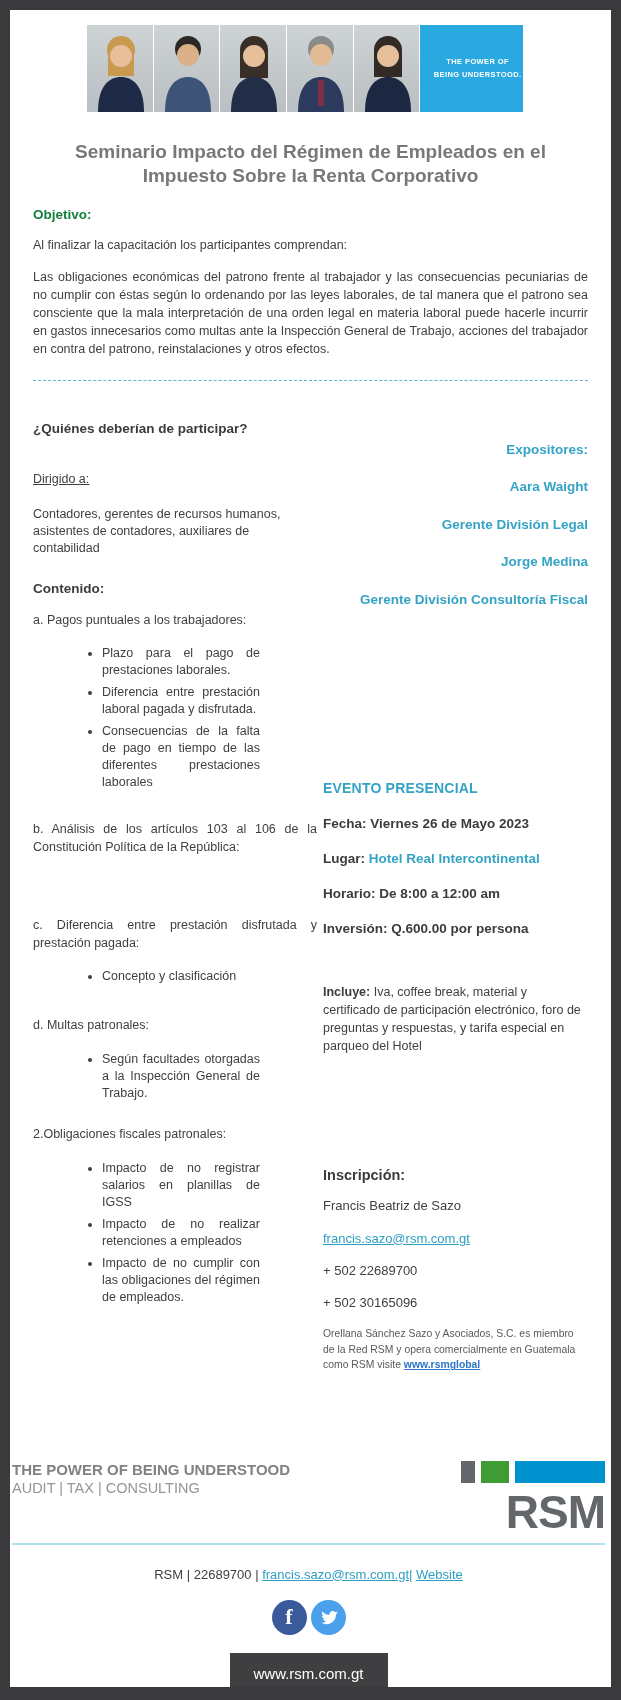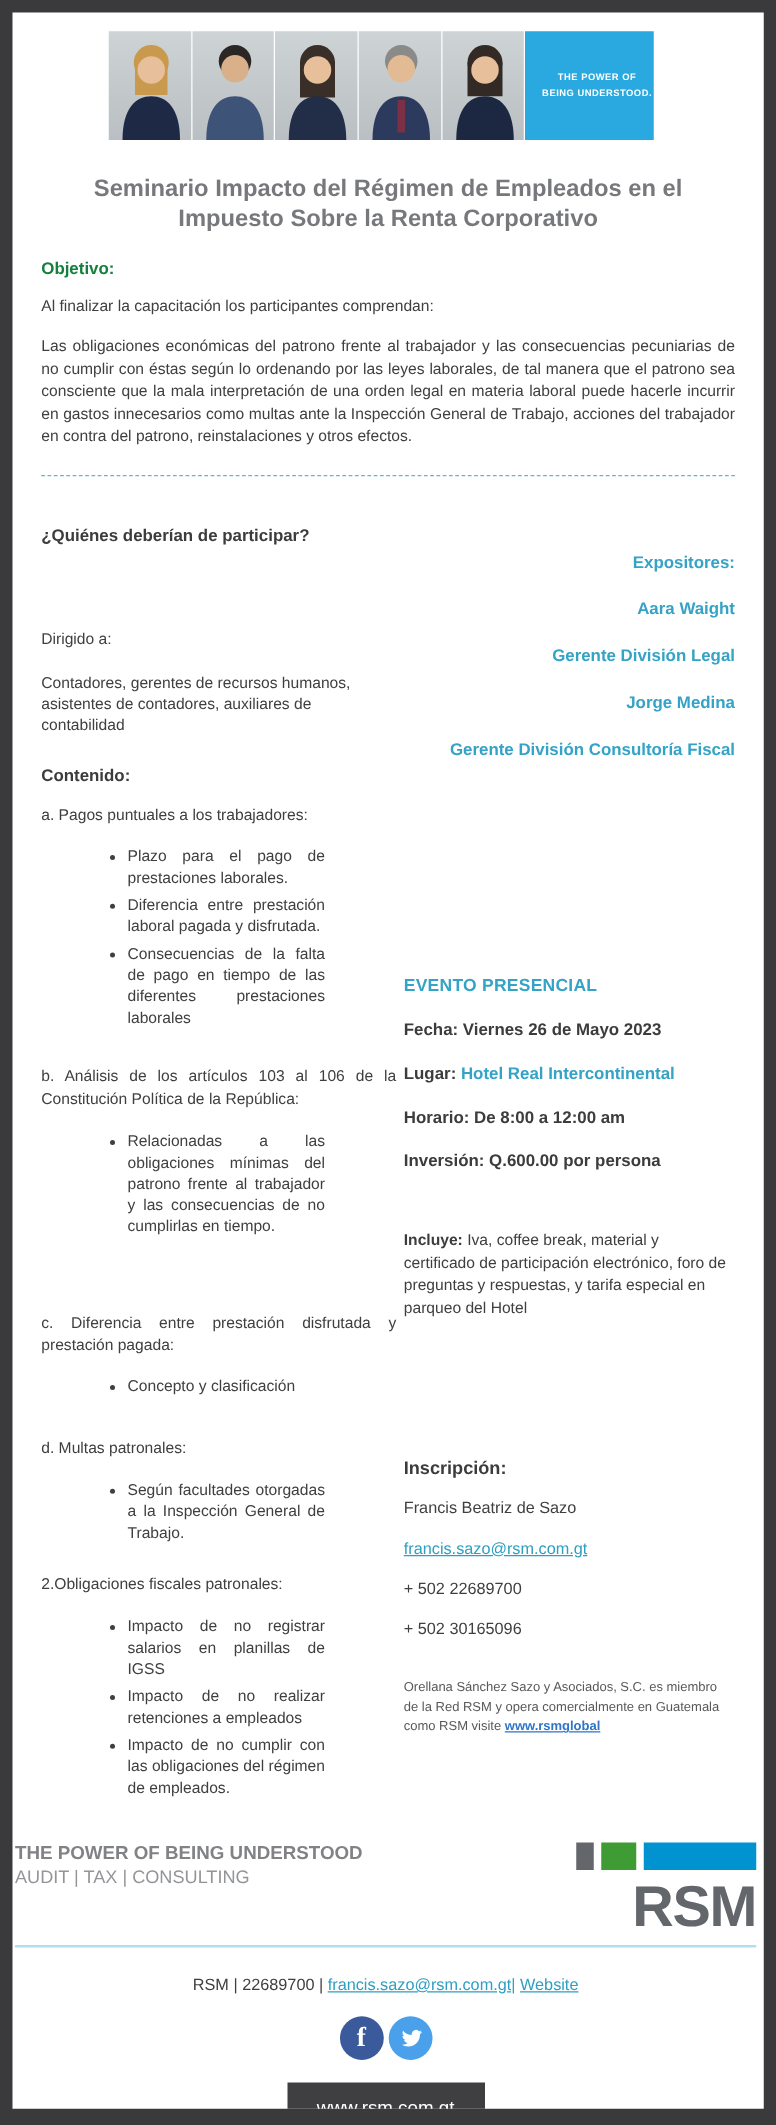--- a/index.html
+++ b/index.html
@@ -25,41 +25,41 @@
   .para{font-size:12.5px;line-height:1.44;margin-top:14px;}
   .para.justify{text-align:justify;}
   .divider-dashed{border-top:1px dashed #5fb6d2;margin-top:22px;height:0;}
 
   
   .columns{display:flex;margin-top:40px;min-height:1010px;}
   .col-left{width:284px;flex:none;}
   .col-right{flex:1;padding-left:6px;box-sizing:border-box;}
 
   .q-heading{font-weight:bold;font-size:13.5px;color:#3c3c3e;}
-  .dirigido{font-size:12.5px;margin-top:68px;}
+  .dirigido{font-size:12.5px;margin-top:36px;text-decoration:underline;}
   .dirigido-text{font-size:12.5px;line-height:1.36;margin-top:20px;}
   .contenido-h{font-weight:bold;font-size:13.5px;color:#3c3c3e;margin-top:24px;}
   .c-item{font-size:12.5px;line-height:1.42;text-align:justify;}
   .mt16{margin-top:16px;} .mt30{margin-top:30px;} .mt60{margin-top:60px;}
   .mt32{margin-top:32px;} .mt24{margin-top:24px;}
   ul.bullets{margin:16px 0 0 55px;padding-left:14px;width:158px;box-sizing:content-box;}
   ul.bullets li{font-size:12.5px;line-height:1.36;text-align:justify;margin-bottom:5px;}
 
   
   .expositores{text-align:right;}
   .expositores div{font-weight:bold;font-size:13.5px;color:#35a3c6;margin-bottom:18px;line-height:1.3;margin-top:20px;}
   .evento-h{font-weight:bold;font-size:14px;color:#35a3c6;margin-top:172px;letter-spacing:.2px;}
   .evento-line{font-weight:bold;font-size:13.5px;color:#3c3c3e;margin-top:20px;}
   .evento-line .teal{color:#35a3c6;}
   .incluye{font-size:12.5px;line-height:1.42;margin-top:48px;max-width:262px;}
   .incluye b{color:#3c3c3e;}
   .inscripcion-h{font-weight:bold;font-size:14.5px;color:#3c3c3e;margin-top:112px;}
   .contact-line{font-size:13px;margin-top:14px;line-height:1.4;}
   a.teal-link{color:#2d9fc2;text-decoration:underline;cursor:pointer;}
-  .legal{font-size:10.4px;color:#58595b;line-height:1.5;margin-top:31px;max-width:268px;}
+  .legal{font-size:10.4px;color:#58595b;line-height:1.5;margin-top:14px;max-width:268px;}
   a.blue-link{color:#2e74c9;text-decoration:underline;font-weight:bold;cursor:pointer;}
 
   
   .footer{padding:0 6px 0 2px;margin-top:30px;}
   .footer-top{display:flex;justify-content:space-between;align-items:flex-start;}
   .tagline{font-weight:bold;font-size:15px;color:#808285;line-height:1.25;}
   .services{font-size:14.5px;color:#939598;margin-top:1px;}
   .rsm-logo{text-align:right;}
   .rsm-squares{display:flex;justify-content:flex-end;gap:6px;}
   .sq-gray{width:14px;height:22px;background:#63666a;}
@@ -148,23 +148,20 @@
           <div class="dirigido-text">Contadores, gerentes de recursos humanos, asistentes de contadores, auxiliares de contabilidad</div>
 
           <div class="contenido-h">Contenido:</div>
           <div class="c-item mt16">a. Pagos puntuales a los trabajadores:</div>
           <ul class="bullets">
             <li>Plazo para el pago de prestaciones laborales.</li>
             <li>Diferencia entre prestación laboral pagada y disfrutada.</li>
             <li>Consecuencias de la falta de pago en tiempo de las diferentes prestaciones laborales</li>
           </ul>
           <div class="c-item mt30">b. Análisis de los artículos 103 al 106 de la Constitución Política de la República:</div>
-          <ul class="bullets">
-            <li>Relacionadas a las obligaciones mínimas del patrono frente al trabajador y las consecuencias de no cumplirlas en tiempo.</li>
-          </ul>
           <div class="c-item mt60">c. Diferencia entre prestación disfrutada y prestación pagada:</div>
           <ul class="bullets">
             <li>Concepto y clasificación</li>
           </ul>
           <div class="c-item mt32">d. Multas patronales:</div>
           <ul class="bullets">
             <li>Según facultades otorgadas a la Inspección General de Trabajo.</li>
           </ul>
           <div class="c-item mt24">2.Obligaciones fiscales patronales:</div>
           <ul class="bullets">

